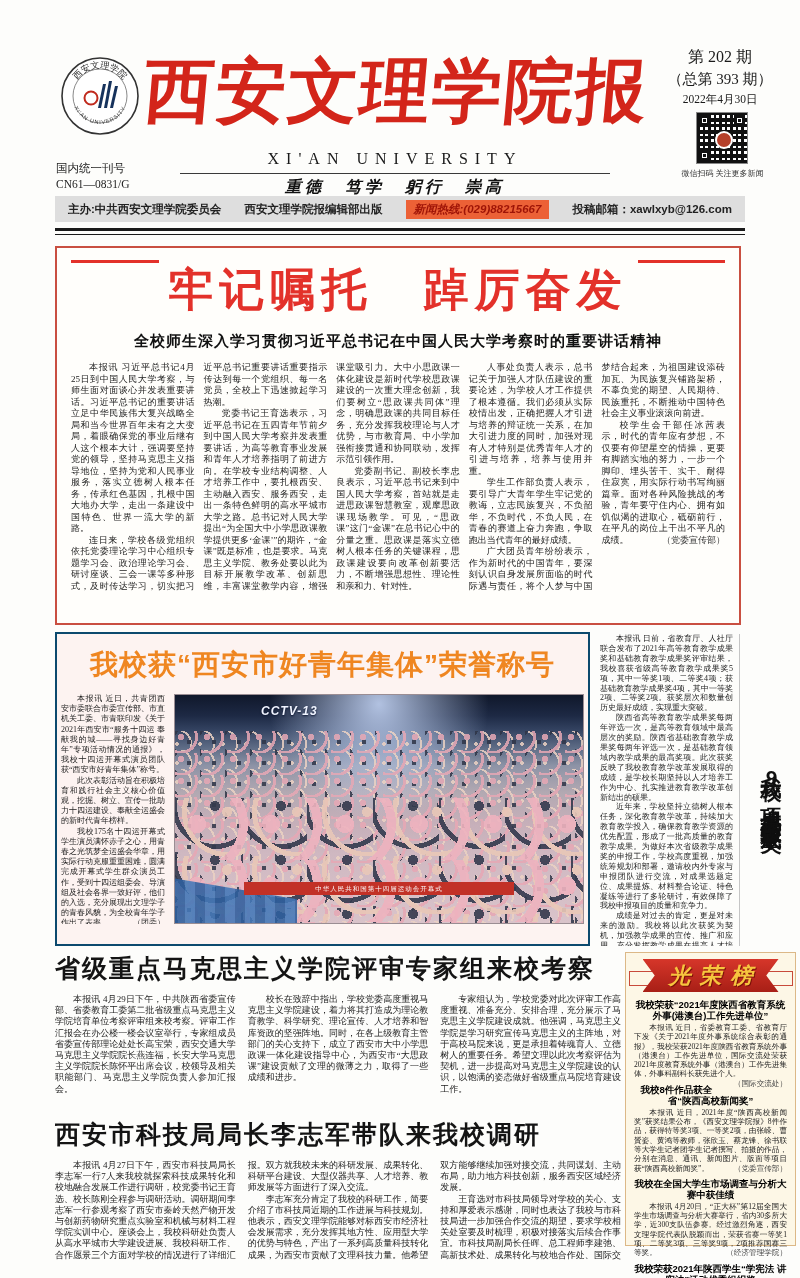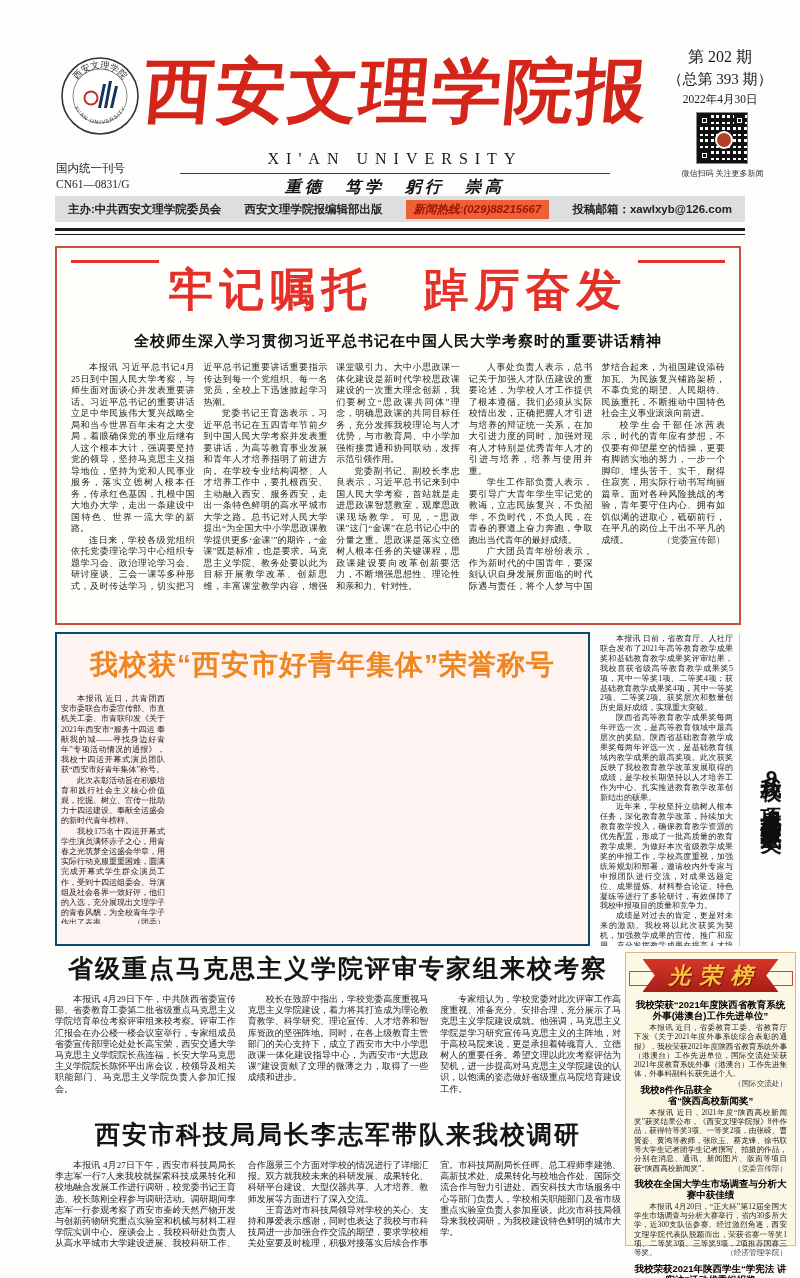--- a/index.html
+++ b/index.html
@@ -83,21 +83,21 @@
   
   .awardcol{position:absolute;left:600px;top:634px;width:140px;height:312px;overflow:hidden;
       font-size:8px;line-height:9.9px;text-align:justify;color:#1c1c1c;border-right:1px solid #c5c5c5;
       padding-right:6px;box-sizing:border-box;}
   .vhead{position:absolute;left:746px;top:634px;width:50px;height:312px;display:flex;
       align-items:center;justify-content:center;writing-mode:vertical-rl;text-orientation:upright;
       font-size:21px;font-weight:900;letter-spacing:2.5px;color:#0f0f0f;
       font-family:"Liberation Sans",sans-serif;}
   
   .marx{position:absolute;left:55px;top:952px;width:566px;}
-  .sec-head{text-align:center;font-size:25px;font-weight:900;color:#141414;letter-spacing:2px;
+  .sec-head{text-align:left;font-size:25px;font-weight:900;color:#141414;letter-spacing:2px;
       font-family:"Liberation Sans",sans-serif;white-space:nowrap;}
   .sec-body{margin-top:9px;height:108px;overflow:hidden;column-count:3;column-gap:12px;
       font-size:9px;line-height:11.2px;text-align:justify;color:#1c1c1c;}
   
   .honor{position:absolute;left:625px;top:952px;width:171px;height:294px;background:#fdf7e6;
       border:1px solid #dcb887;box-sizing:border-box;padding:5px 8px;}
   .banner{position:relative;width:152px;height:36px;margin:0 auto 3px;}
   .banner .backline{position:absolute;left:-6px;right:-6px;top:13px;height:13px;border:1px solid #c84a3a;}
   .banner .ribbon{position:absolute;left:8px;top:1px;width:136px;height:33px;
       background:linear-gradient(#d6362a,#a81f16);
@@ -204,20 +204,27 @@
     <div class="youth-head">我校获“西安市好青年集体”荣誉称号</div>
     <div class="youth-row">
       <div class="youth-text">
         <p class="para">本报讯 近日，共青团西安市委联合市委宣传部、市直机关工委、市青联印发《关于2021年西安市“服务十四运 奉献我的城——寻找身边好青年”专项活动情况的通报》，我校十四运开幕式演员团队获“西安市好青年集体”称号。</p>
         <p class="para">此次表彰活动旨在积极培育和践行社会主义核心价值观，挖掘、树立、宣传一批助力十四运建设、奉献全运盛会的新时代青年榜样。</p>
         <p class="para">
           <span>我校175名十四运开幕式学生演员满怀赤子之心，用青春之光筑梦全运盛会华章，用实际行动克服重重困难，圆满完成开幕式学生群众演员工作，受到十四运组委会、导演组及社会各界一致好评，他们的入选，充分展现出文理学子的青春风貌，为全校青年学子作出了表率。</span>
           <span class="att">（团委）</span>
         </p>
       </div>
+      <div class="photo">
+        <div class="crowd"></div>
+        <div class="crowd2"></div>
+        <div class="seats"></div>
+        <div class="cctv">CCTV-13</div>
+        <div class="strip">中华人民共和国第十四届运动会开幕式</div>
+      </div>
     </div>
   </div>
 
   <div class="awardcol">
     <p class="para">本报讯 日前，省教育厅、人社厅联合发布了2021年高等教育教学成果奖和基础教育教学成果奖评审结果，我校喜获省级高等教育教学成果奖5项，其中一等奖1项、二等奖4项；获基础教育教学成果奖4项，其中一等奖2项、二等奖2项。获奖层次和数量创历史最好成绩，实现重大突破。</p>
     <p class="para">陕西省高等教育教学成果奖每两年评选一次，是高等教育领域中最高层次的奖励。陕西省基础教育教学成果奖每两年评选一次，是基础教育领域内教学成果的最高奖项。此次获奖反映了我校教育教学改革发展取得的成绩，是学校长期坚持以人才培养工作为中心、扎实推进教育教学改革创新结出的硕果。</p>
     <p class="para">近年来，学校坚持立德树人根本任务，深化教育教学改革，持续加大教育教学投入，确保教育教学资源的优先配置，形成了一批高质量的教育教学成果。为做好本次省级教学成果奖的申报工作，学校高度重视，加强统筹规划和部署，邀请校内外专家与申报团队进行交流，对成果选题定位、成果提炼、材料整合论证、特色凝练等进行了多轮研讨，有效保障了我校申报项目的质量和竞争力。</p>
     <p class="para">
       <span>成绩是对过去的肯定，更是对未来的激励。我校将以此次获奖为契机，加强教学成果的宣传、推广和应用，充分发挥教学成果在提高人才培养质量上的引领、示范、辐射作用。</span>
       
@@ -256,20 +263,21 @@
       <span class="h-att">（经济管理学院）</span>
     </p>
     <div class="h-item-title">我校荣获2021年陕西学生“学宪法 讲宪法”活动优秀组织奖</div>
 
   </div>
 
   <div class="tech">
     <div class="sec-head">西安市科技局局长李志军带队来我校调研</div>
     <div class="sec-body">
       <p class="para">本报讯 4月27日下午，西安市科技局局长李志军一行7人来我校就探索科技成果转化和校地融合发展工作进行调研，校党委书记王育选、校长陈刚全程参与调研活动。调研期间李志军一行参观考察了西安市秦岭天然产物开发与创新药物研究重点实验室和机械与材料工程学院实训中心。座谈会上，我校科研处负责人从高水平城市大学建设进展、我校科研工作、合作愿景三个方面对学校的情况进行了详细汇报。双方就我校未来的科研发展、成果转化、科研平台建设、大型仪器共享、人才培养、教师发展等方面进行了深入交流。</p>
+      <p class="para">李志军充分肯定了我校的科研工作，简要介绍了市科技局近期的工作进展与科技规划。他表示，西安文理学院能够对标西安市经济社会发展需求，充分发挥其地方性、应用型大学的优势与特色，产出了一系列高质量科技转化成果，为西安市贡献了文理科技力量。他希望双方能够继续加强对接交流，共同谋划、主动布局，助力地方科技创新，服务西安区域经济发展。</p>
       <p class="para">
         <span>王育选对市科技局领导对学校的关心、支持和厚爱表示感谢，同时也表达了我校与市科技局进一步加强合作交流的期望，要求学校相关处室要及时梳理，积极对接落实后续合作事宜。市科技局副局长任晖、总工程师李建弛、高新技术处、成果转化与校地合作处、国际交流合作与智力引进处、西安科技大市场服务中心等部门负责人，学校相关职能部门及省市级重点实验室负责人参加座谈。此次市科技局领导来我校调研，为我校建设特色鲜明的城市大学。</span>
         
       </p>
     </div>
   </div>
 
 </div>
 
 </body></html>

